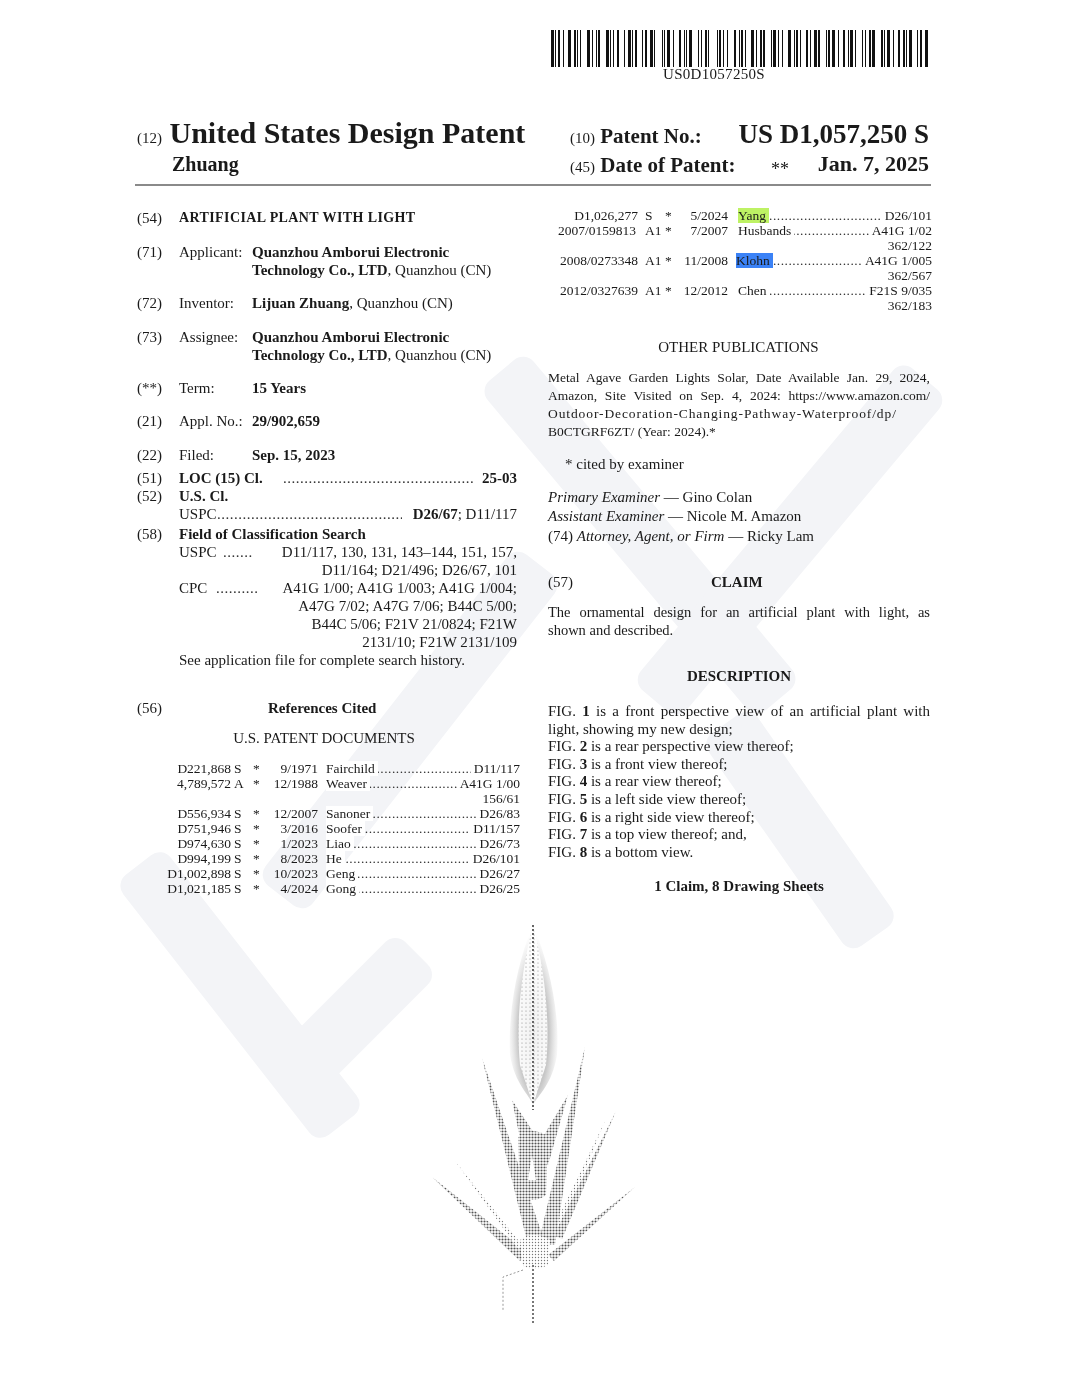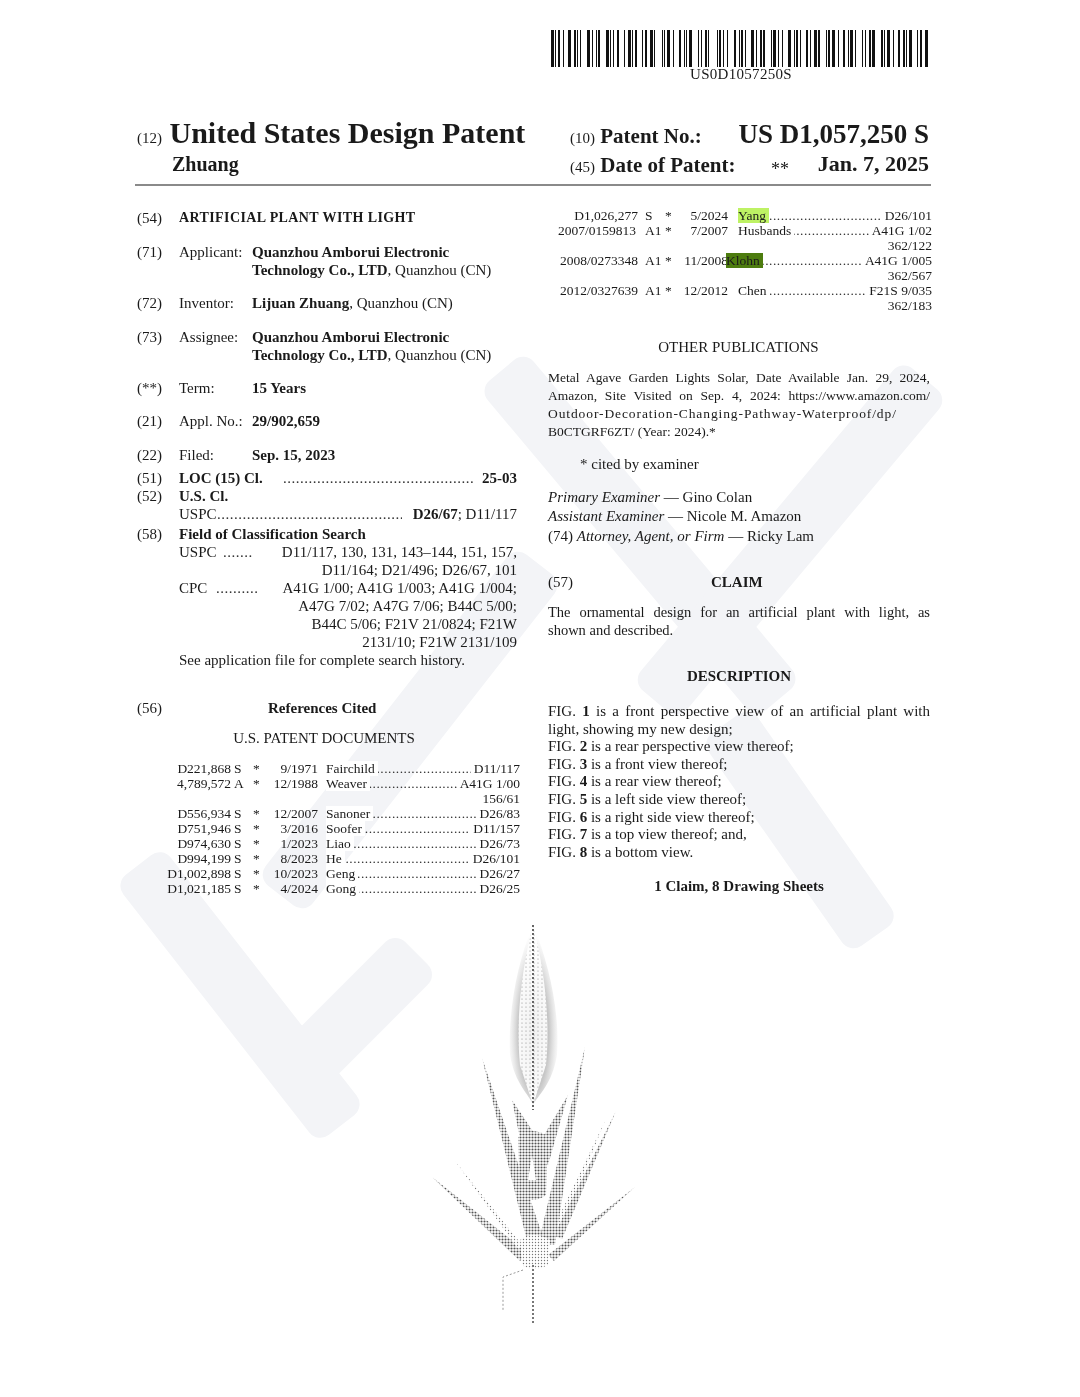--- a/index.html
+++ b/index.html
@@ -10,21 +10,21 @@
   .i { font-style:italic; }
 
   
   .wm { position:absolute; background:#f3f4f7; border-radius:14px; z-index:0; }
 
   .layer { position:absolute; left:0; top:0; width:1080px; height:1397px; z-index:1; }
 
   
   .barcode { left:551px; top:30px; width:380px; height:37px; display:flex; align-items:stretch; }
   .barcode span { display:block; background:#111; margin-right:1px; }
-  .barcode-num { left:551px; top:66px; width:380px; text-align:center; font-size:15px; letter-spacing:0.3px; }
+  .barcode-num { left:524px; top:66px; width:380px; text-align:center; font-size:15px; letter-spacing:0.3px; }
 
   .hdr-num { font-size:15px; font-weight:normal; }
   .title { left:137px; top:116px; font-size:30px; font-weight:bold; white-space:nowrap; }
   .inventor-name { left:172px; top:153px; font-size:20px; font-weight:bold; }
   .patno-lbl { left:570px; top:124px; font-size:21px; font-weight:bold; white-space:nowrap; }
   .patno-val { right:151px; top:119px; font-size:27px; font-weight:bold; white-space:nowrap; }
   .date-lbl { left:570px; top:153px; font-size:21px; font-weight:bold; white-space:nowrap; }
   .date-stars { left:771px; top:159px; font-size:18px; }
   .date-val { right:151px; top:151px; font-size:22px; font-weight:bold; white-space:nowrap; }
   .rule { left:135px; top:184px; width:796px; height:2px; background:#8a8a8a; }
@@ -376,21 +376,21 @@
         <span class="c r" style="right:0;background:#fff;padding-left:3px;z-index:2;">A41G 1/02</span>
       </div>
       <div class="row">
         <span class="c r" style="right: 0px;">362/122</span>
       </div>
       <div class="row">
         <span class="c r" style="right:294px;">2008/0273348</span>
         <span class="c " style="left:105px;">A1</span>
         <span class="c " style="left:125px;">*</span>
         <span class="c r" style="right:204px;">11/2008</span>
-        <span class="c " style="left:186px;background:#4d7c0f;padding-right:3px;z-index:2;">Klohn</span>
+        <span class="c " style="left:196px;background:#3b82f6;padding-right:3px;z-index:2;">Klohn</span>
         <span class="dots" style="left: 198px; right: 0px;">........................................................................................................................</span>
         <span class="c r" style="right:0;background:#fff;padding-left:3px;z-index:2;">A41G 1/005</span>
       </div>
       <div class="row">
         <span class="c r" style="right: 0px;">362/567</span>
       </div>
       <div class="row">
         <span class="c r" style="right:294px;">2012/0327639</span>
         <span class="c " style="left:105px;">A1</span>
         <span class="c " style="left:125px;">*</span>
@@ -404,21 +404,21 @@
       </div>
     </div>
 
   <div class="abs f center" style="top:338px;left:548px;width:381px;">OTHER PUBLICATIONS</div>
   <div class="abs para" style="top:369px;left:548px;width:382px;font-size:13.5px;line-height:18px;">
     <div style="text-align:justify;text-align-last:justify;">Metal Agave Garden Lights Solar, Date Available Jan. 29, 2024,</div>
     <div style="text-align:justify;text-align-last:justify;">Amazon, Site Visited on Sep. 4, 2024: https://www.amazon.com/</div>
     <div style="letter-spacing:0.9px;">Outdoor-Decoration-Changing-Pathway-Waterproof/dp/</div>
     <div>B0CTGRF6ZT/ (Year: 2024).*</div>
   </div>
-  <div class="abs f" style="top:455px;left:580px;">* cited by examiner</div>
+  <div class="abs f" style="top:455px;left:565px;">* cited by examiner</div>
 
   <div class="abs f" style="top:488px;left:548px;">
     <span class="i">Primary Examiner</span>
     <span>— Gino Colan</span>
   </div>
   <div class="abs f" style="top:507px;left:548px;">
     <span class="i">Assistant Examiner</span>
     <span>— Nicole M. Amazon</span>
   </div>
   <div class="abs f" style="top:527px;left:548px;">

